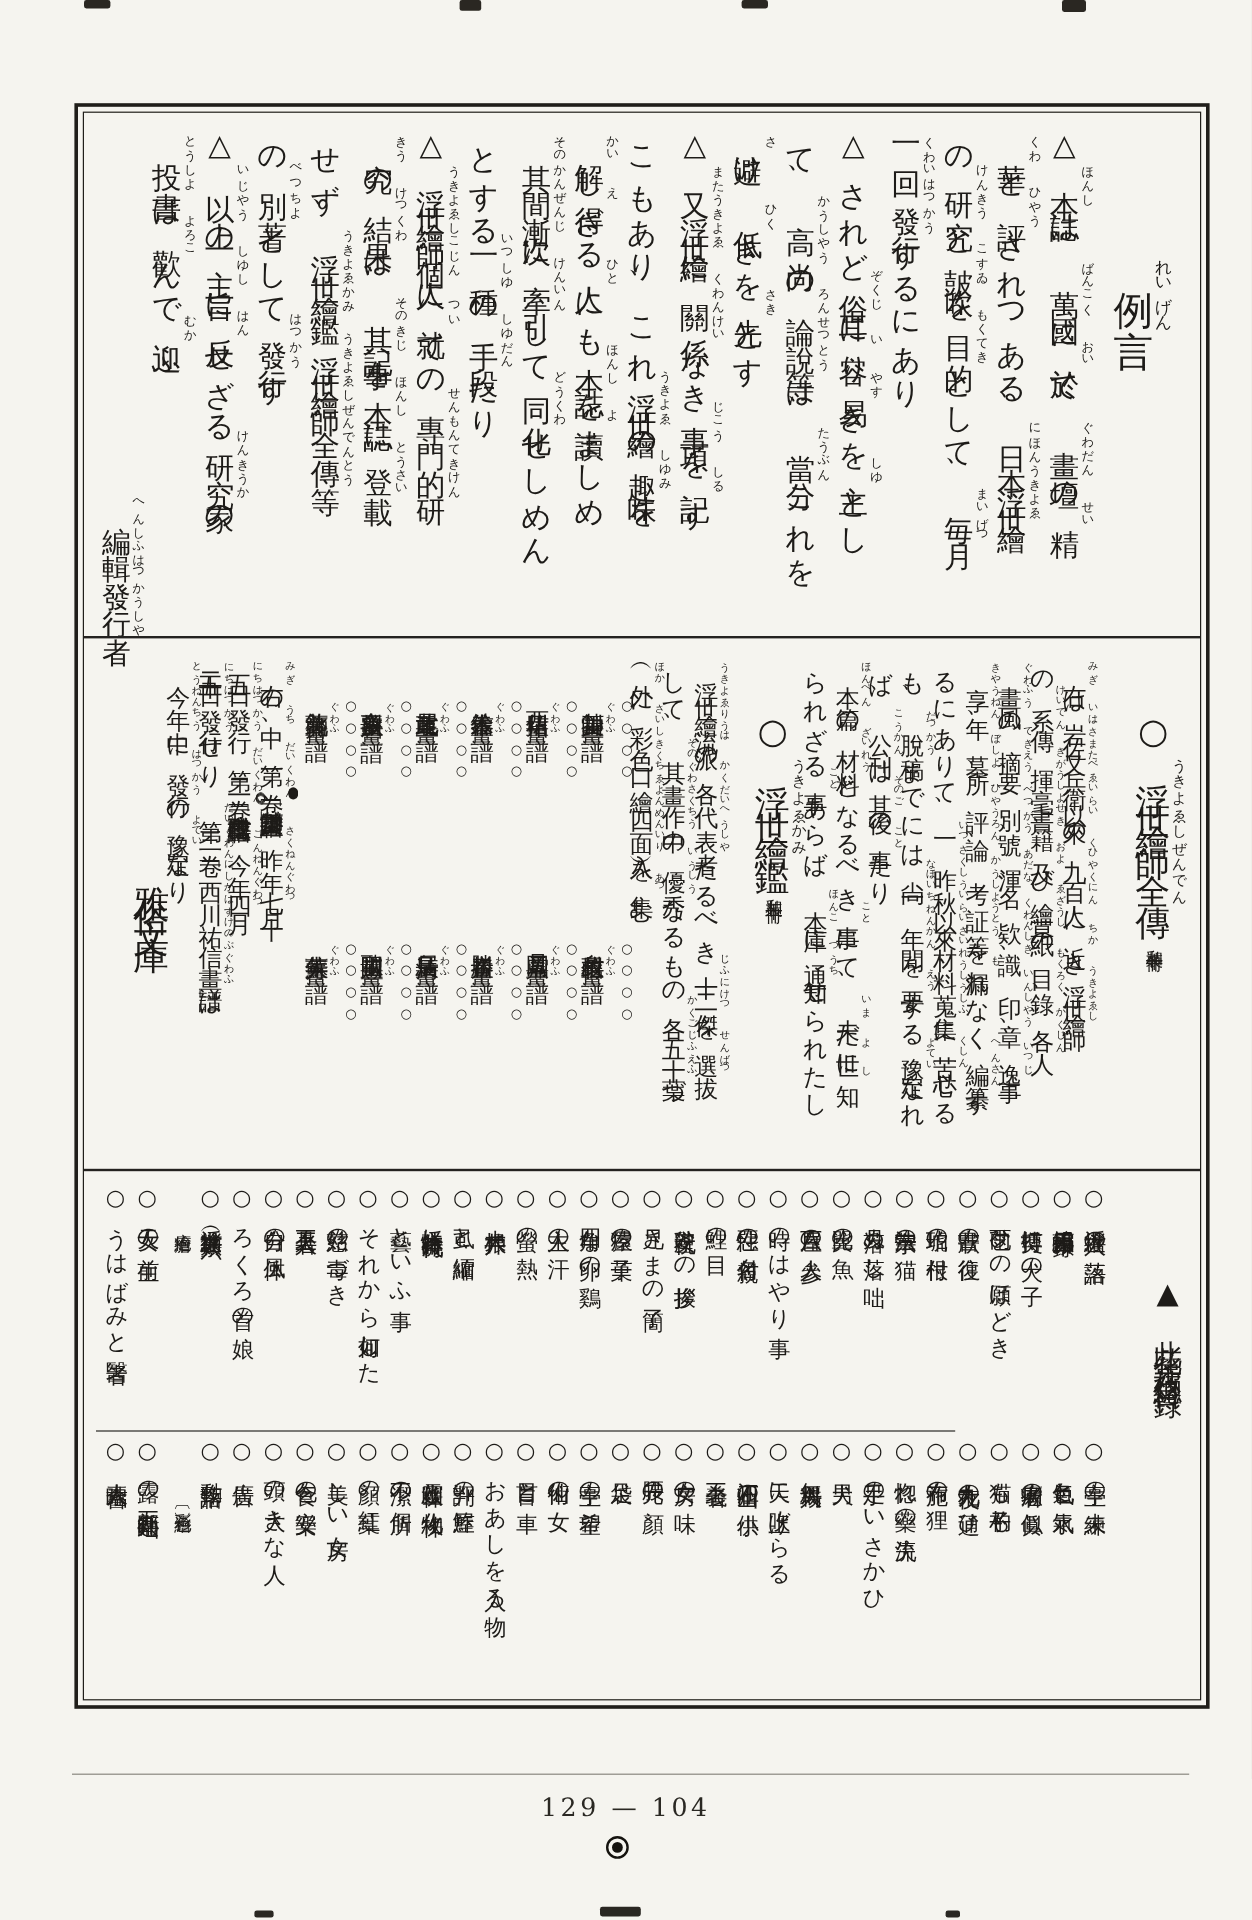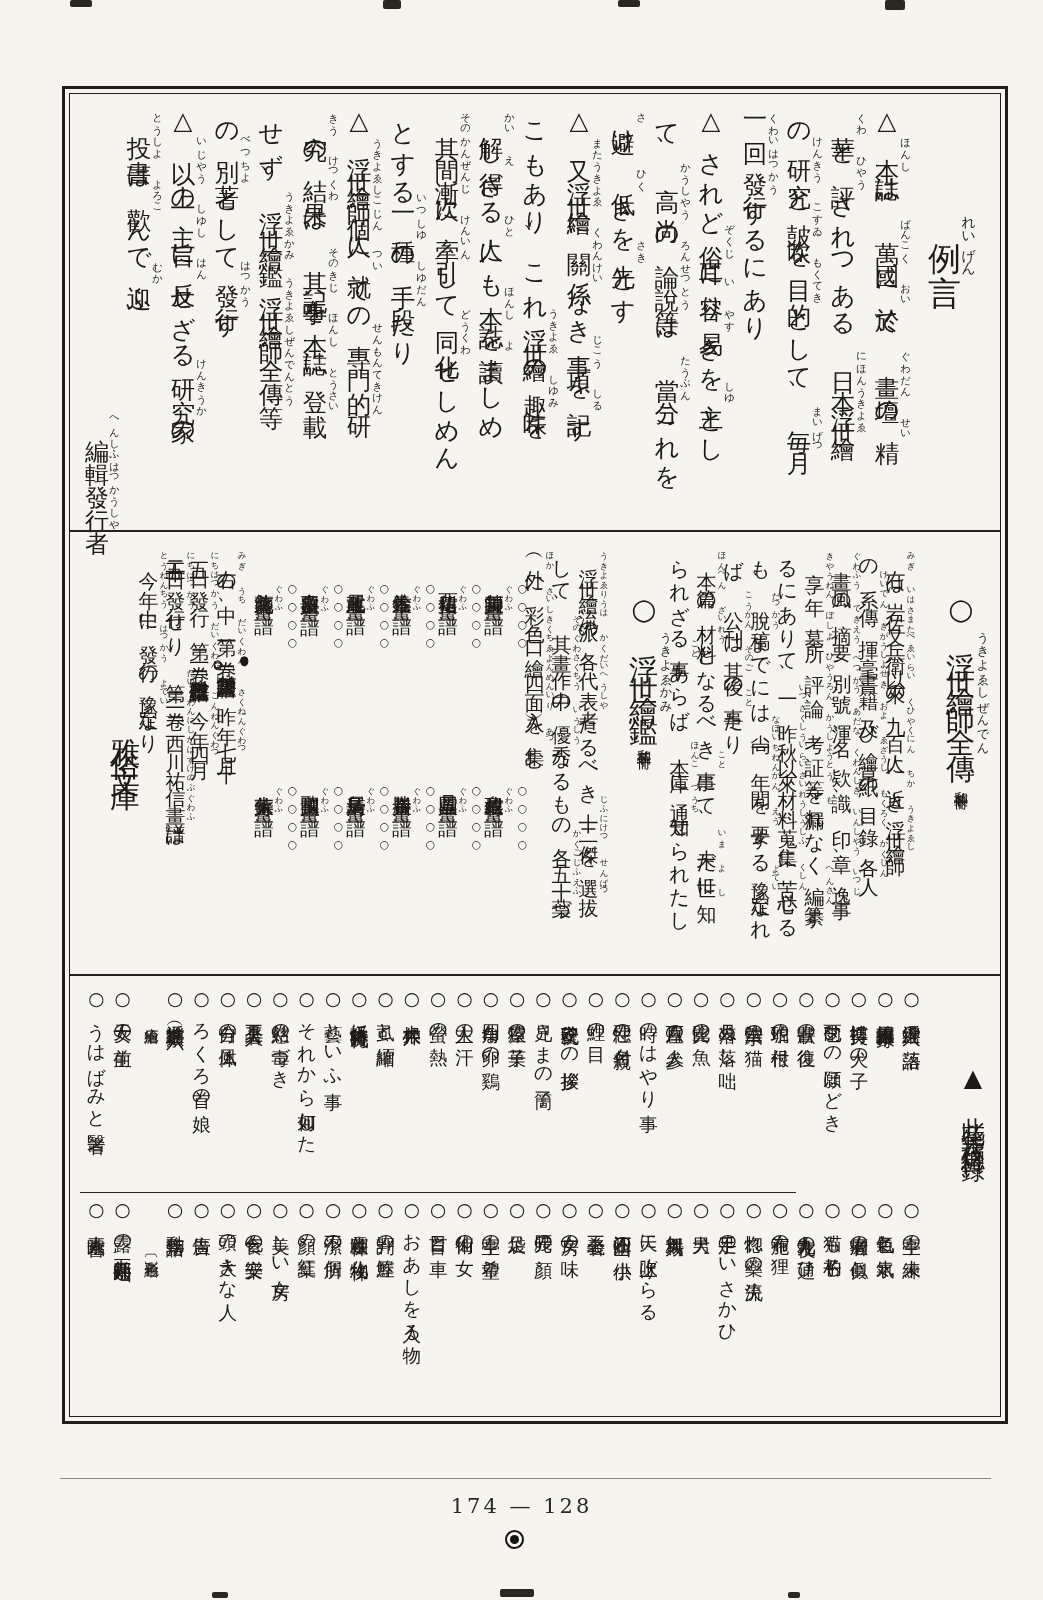--- a/index.html
+++ b/index.html
@@ -255,14 +255,14 @@
             <div class="vcol k-item">○露の五郎兵衛辻咄</div>
             <div class="vcol k-item">○素人咄會</div>
           </div>
       </div>
     </section>
 
   </div>
 </div>
 
 <div class="footer-rule"></div>
-<div class="page-numbers">174 — 128</div>
+<div class="page-numbers">129 — 104</div>
 <div class="target-mark"></div>
 
 </body></html>

